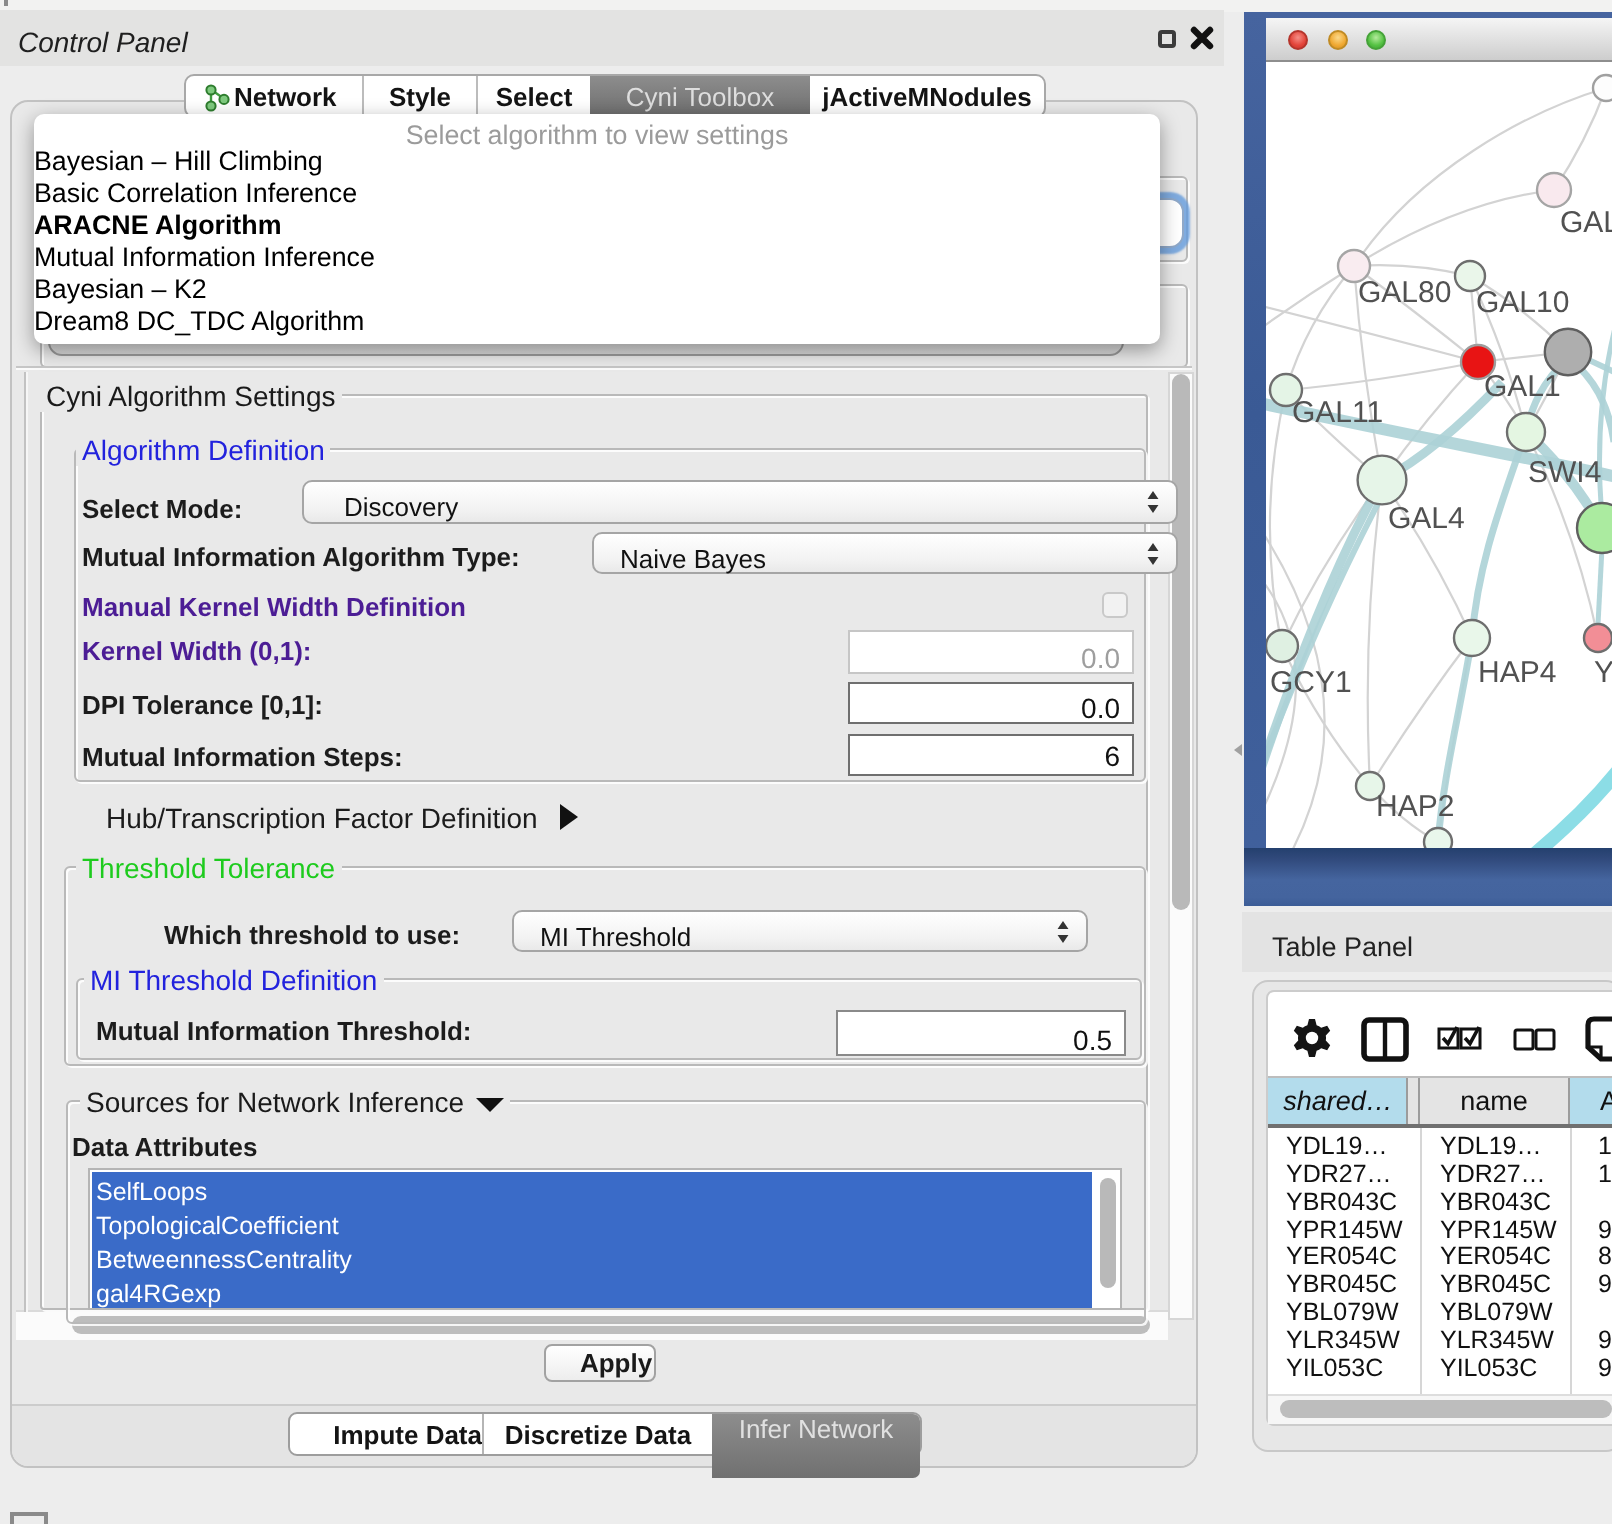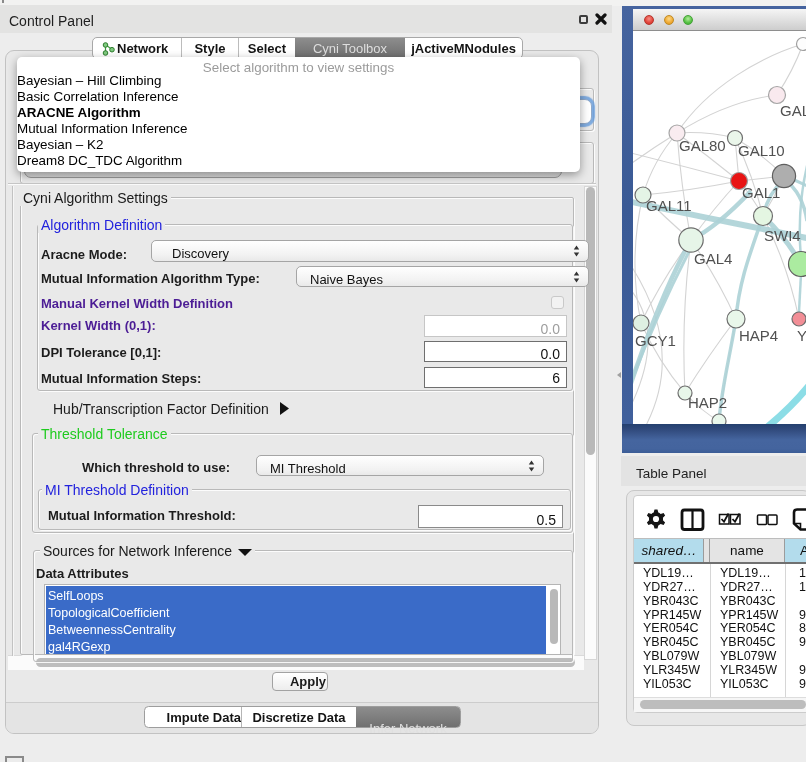--- a/index.html
+++ b/index.html
@@ -15,21 +15,21 @@
 .etched { position:absolute; border:1px solid #b9b9b9; box-shadow:inset 1px 1px 0 rgba(255,255,255,.85), 1px 1px 0 rgba(255,255,255,.85); border-radius:3px; }
 .glab { position:absolute; background:#e9e9e9; padding:0 3px; font-size:14px; white-space:nowrap; }
 </style>
 </head>
 <body>
 
 <div class="abs" style="left:0;top:0;width:806px;height:6px;background:#f2f2f1;"></div>
 <div class="abs" style="left:2px;top:0;width:2px;height:3px;background:#8a8a8a;"></div>
 
 <div class="abs" style="left:0;top:5px;width:612px;height:28px;background:#e3e3e2;"></div>
-<div class="abs" style="left:9px;top:13px;font-size:14px;color:#1f1f1f;">Control Panel</div>
+<div class="abs" style="left:9px;top:13px;font-size:14px;color:#1f1f1f;font-style:italic;">Control Panel</div>
 <div class="abs" style="left:579px;top:15px;width:9px;height:9px;border:2px solid #3c3c3c;border-radius:2px;"></div>
 <svg class="abs" style="left:595px;top:13px;" width="12" height="12" viewBox="0 0 12 12">
     <path d="M2 2 L10 10 M10 2 L2 10" stroke="#111" stroke-width="3.2" stroke-linecap="round"></path>
   </svg>
 
 <div class="abs" style="left:5px;top:50px;width:594px;height:684px;background:#e9e9e9;border:1px solid #c2c2c2;border-radius:9px;"></div>
 
 <div class="etched" style="left:20px;top:88px;width:574px;height:43px;"></div>
 <div class="abs" style="left:430px;top:99px;width:162px;height:25px;background:#fff;border:1px solid #8fa8c8;border-radius:7px;box-shadow:0 0 1px 3px rgba(100,155,220,.8);"></div>
 <div class="etched" style="left:20px;top:142px;width:574px;height:42px;"></div>
@@ -72,21 +72,21 @@
 
 <div class="abs" style="left:12px;top:186px;width:1px;height:470px;background:#c2c2c2;"></div>
 <div class="abs" style="left:13px;top:186px;width:1px;height:470px;background:#f6f6f6;"></div>
 
 <div class="etched" style="left:20px;top:197px;width:554px;height:458px;border-radius:2px;"></div>
 <div class="glab" style="left:20px;top:190px;color:#1a1a1a;">Cyni Algorithm Settings</div>
 
 <div class="etched" style="left:37px;top:224px;width:536px;height:167px;"></div>
 <div class="glab" style="left:38px;top:217px;color:#2222dd;">Algorithm Definition</div>
 
-<div class="lbl b" style="left:41px;top:247px;">Aracne Mode:</div>
+<div class="lbl b" style="left:41px;top:247px;">Select Mode:</div>
 <div class="combo" style="left:132px;top:240px;width:438px;height:22px;">
     <span class="txt" style="left:20px;">Discovery</span>
 <svg class="arr" viewBox="0 0 9 14">
       <path d="M4.5 0 L8 5 L1 5 Z M4.5 14 L8 9 L1 9 Z" fill="#333"></path>
     </svg>
   </div>
 
 <div class="lbl b" style="left:41px;top:271px;">Mutual Information Algorithm Type:</div>
 <div class="combo" style="left:277px;top:266px;width:293px;height:21px;">
     <span class="txt">Naive Bayes</span>
@@ -135,21 +135,21 @@
 <div class="abs" style="left:46px;top:586px;width:500px;height:68px;background:#3a6bc8;color:#fff;font-size:12.5px;line-height:16.9px;padding:2px 0 0 2px;">SelfLoops<br>TopologicalCoefficient<br>BetweennessCentrality<br>gal4RGexp</div>
 <div class="abs" style="left:549.5px;top:589px;width:8.5px;height:55px;background:#b9b9b9;border-radius:4.5px;"></div>
 
 <div class="abs" style="left:272px;top:672px;width:56px;height:19px;background:linear-gradient(180deg,#ffffff,#ededed);border:1px solid #a2a2a2;border-radius:4px;text-align:center;font-size:13px;font-weight:bold;color:#1a1a1a;padding-top:1px;padding-left:16px;">Apply</div>
 
 <div class="abs" style="left:6px;top:702px;width:592px;height:1px;background:#cccccc;"></div>
 <div class="abs" style="left:6px;top:703px;width:592px;height:30px;background:#e4e4e4;border-radius:0 0 8px 8px;"></div>
 <div class="abs" style="left:144px;top:706px;width:317px;height:22px;background:#fff;border:1px solid #9d9d9d;border-radius:4.5px;font-size:13px;font-weight:bold;color:#141414;">
   <div class="abs" style="left:0;top:0;width:96px;height:20px;text-align:right;padding-top:3px;">Impute Data</div>
   <div class="abs" style="left:96px;top:0;width:115px;height:20px;border-left:1px solid #b5b5b5;text-align:center;padding-top:3px;">Discretize Data</div>
-  <div class="abs" style="left:211px;top:0;width:104px;height:20px;background:linear-gradient(180deg,#8d8d8d,#707070);border-radius:0 3.5px 3.5px 0;text-align:center;padding-top:14px;color:#e0e0e0;font-weight:normal;">Infer Network</div>
+  <div class="abs" style="left:211px;top:0;width:104px;height:32px;background:linear-gradient(180deg,#8d8d8d,#707070);border-radius:0 3.5px 3.5px 0;text-align:center;padding-top:0;color:#e0e0e0;font-weight:normal;">Infer Network</div>
 </div>
 
 <div class="abs" style="left:5px;top:756px;width:19px;height:10px;border:2px solid #8a8a8a;background:#ececec;"></div>
 
 <div class="abs" style="left:617px;top:372px;width:0;height:0;border-top:3px solid transparent;border-bottom:3px solid transparent;border-right:4px solid #a0a0a0;"></div>
 
 <div id="netwin" class="abs" style="left:622px;top:6px;width:184px;height:447px;background:linear-gradient(180deg,#46649f,#3a5a95 45%,#41619d);">
   <div class="abs" style="left:0;top:418px;width:184px;height:29px;background:linear-gradient(180deg,#24406e 0%,#30497b 18%,#45659f 55%,#44649e 85%,#3b5c96 100%);"></div>
 
   <div class="abs" style="left:11px;top:3px;width:173px;height:22px;background:linear-gradient(180deg,#f5f5f5,#cdcdcd);border-bottom:1px solid #8e8e8e;">

